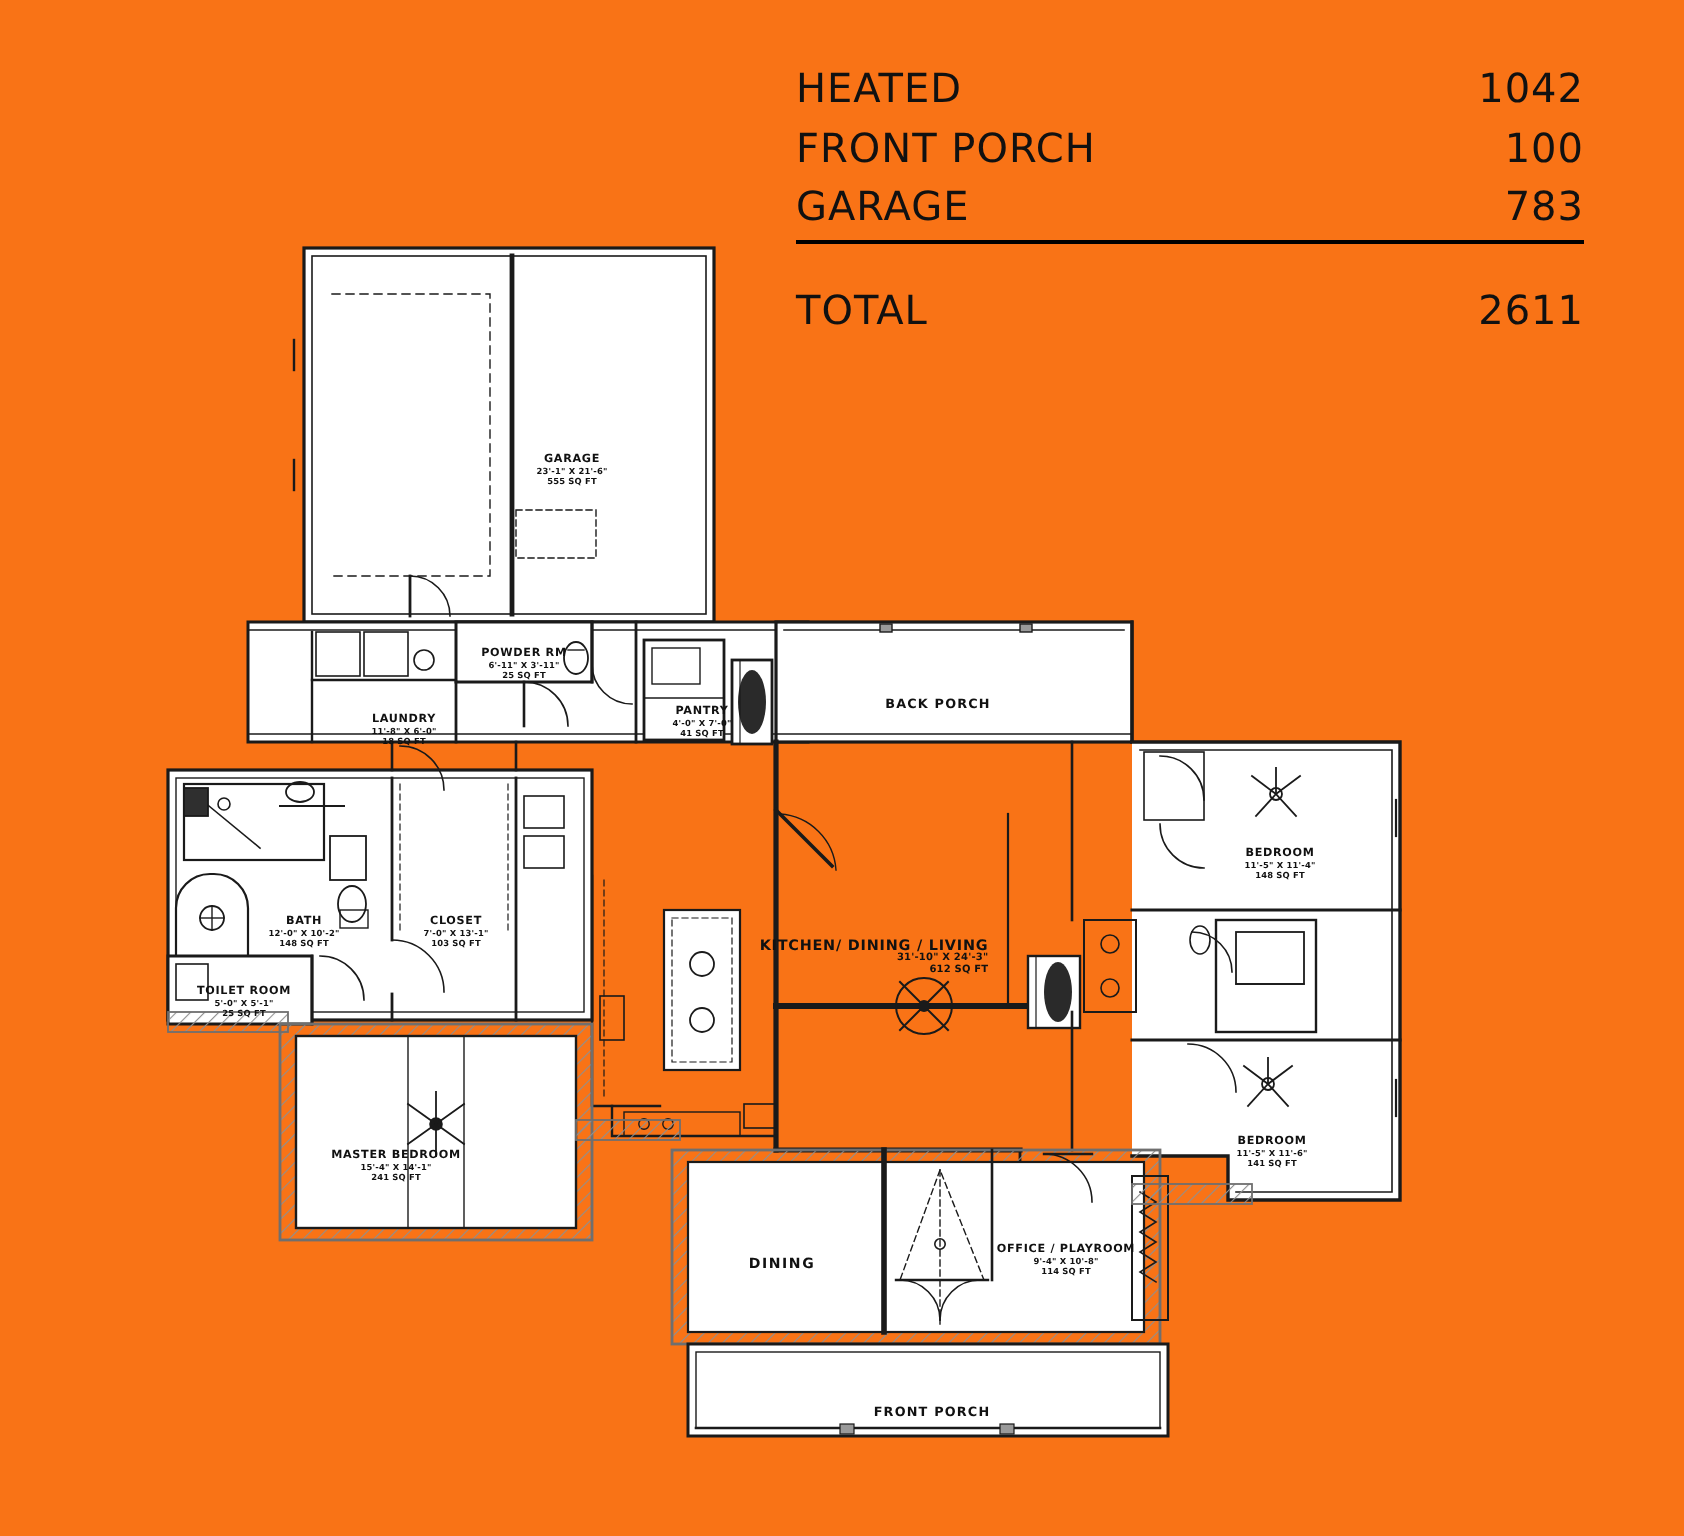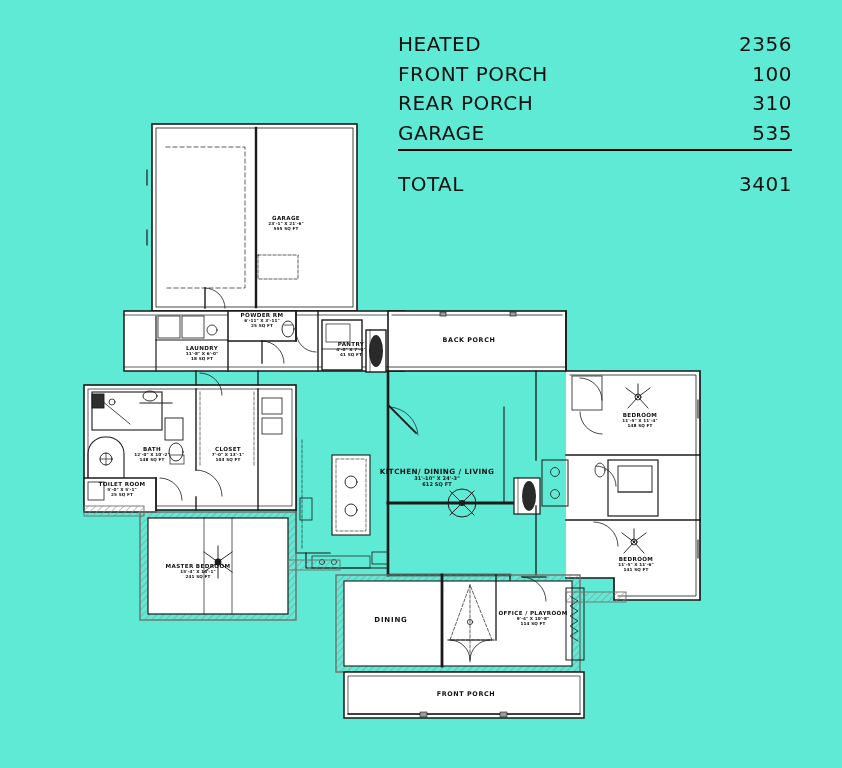--- a/index.html
+++ b/index.html
@@ -12,21 +12,21 @@
     height: 768px;
     font-family: "Liberation Sans", sans-serif;
     overflow: hidden;
     position: relative;
   }
   #sheet {
     position: absolute;
     left: 0; top: 0;
     width: 842px;
     height: 768px;
-    background: #5eead4;
+    background: #f97316;
   }
 
   
   .schedule {
     position: absolute;
     left: 398px;
     top: 30px;
     width: 394px;
   }
   .schedule-row {
@@ -65,20 +65,21 @@
     line-height: 1.18;
     white-space: nowrap;
     transform: translateX(-50%);
     pointer-events: none;
   }
   .rmlabel .nm {
     font-size: 5.6px;
     font-weight: 700;
     letter-spacing: 0.35px;
     display: block;
+    margin-top: 12px;
   }
   .rmlabel .dm {
     font-size: 4.2px;
     font-weight: 700;
     letter-spacing: 0.1px;
     display: block;
   }
   .rmlabel .sf {
     font-size: 4.2px;
     font-weight: 700;
@@ -91,37 +92,33 @@
   .rmlabel.plain .nm { font-size: 7px; font-weight: 700; letter-spacing: 0.8px; text-align: center; }
 </style>
 </head>
 <body>
 
 <div id="sheet">
 
   <div class="schedule">
     <div class="schedule-row">
       <span class="lbl">HEATED</span>
-      <span class="val">2356</span>
+      <span class="val">1042</span>
     </div>
     <div class="schedule-row">
       <span class="lbl">FRONT PORCH</span>
       <span class="val">100</span>
     </div>
-    <div class="schedule-row">
-      <span class="lbl">REAR PORCH</span>
-      <span class="val">310</span>
-    </div>
     <div class="schedule-row underlined">
       <span class="lbl">GARAGE</span>
-      <span class="val">535</span>
+      <span class="val">783</span>
     </div>
     <div class="schedule-row schedule-total">
       <span class="lbl">TOTAL</span>
-      <span class="val">3401</span>
+      <span class="val">2611</span>
     </div>
   </div>
 
   <svg id="plan" width="842" height="768" viewBox="0 0 842 768">
     <defs>
       <pattern id="hatch" width="5" height="5" patternTransform="rotate(45)" patternUnits="userSpaceOnUse">
         <line x1="0" y1="0" x2="0" y2="5" stroke="#8f8f8f" stroke-width="1.1"></line>
       </pattern>
       <pattern id="hatchv" width="5" height="5" patternTransform="rotate(-45)" patternUnits="userSpaceOnUse">
         <line x1="0" y1="0" x2="0" y2="5" stroke="#8f8f8f" stroke-width="1.1"></line>
@@ -426,21 +423,21 @@
       <span class="dm">7'-0" X 13'-1"</span>
       <span class="sf">103 SQ FT</span>
     </div>
 
     <div class="rmlabel" style="left:122px; top:481px;">
       <span class="nm">TOILET ROOM</span>
       <span class="dm">5'-0" X 5'-1"</span>
       <span class="sf">25 SQ FT</span>
     </div>
 
-    <div class="rmlabel big" style="left:437px; top:468px;">
+    <div class="rmlabel big" style="left:437px; top:457px;text-align:right;">
       <span class="nm">KITCHEN/ DINING / LIVING</span>
       <span class="dm">31'-10" X 24'-3"</span>
       <span class="sf">612 SQ FT</span>
     </div>
 
     <div class="rmlabel" style="left:198px; top:563px;">
       <span class="nm">MASTER BEDROOM</span>
       <span class="dm">15'-4" X 14'-1"</span>
       <span class="sf">241 SQ FT</span>
     </div>

